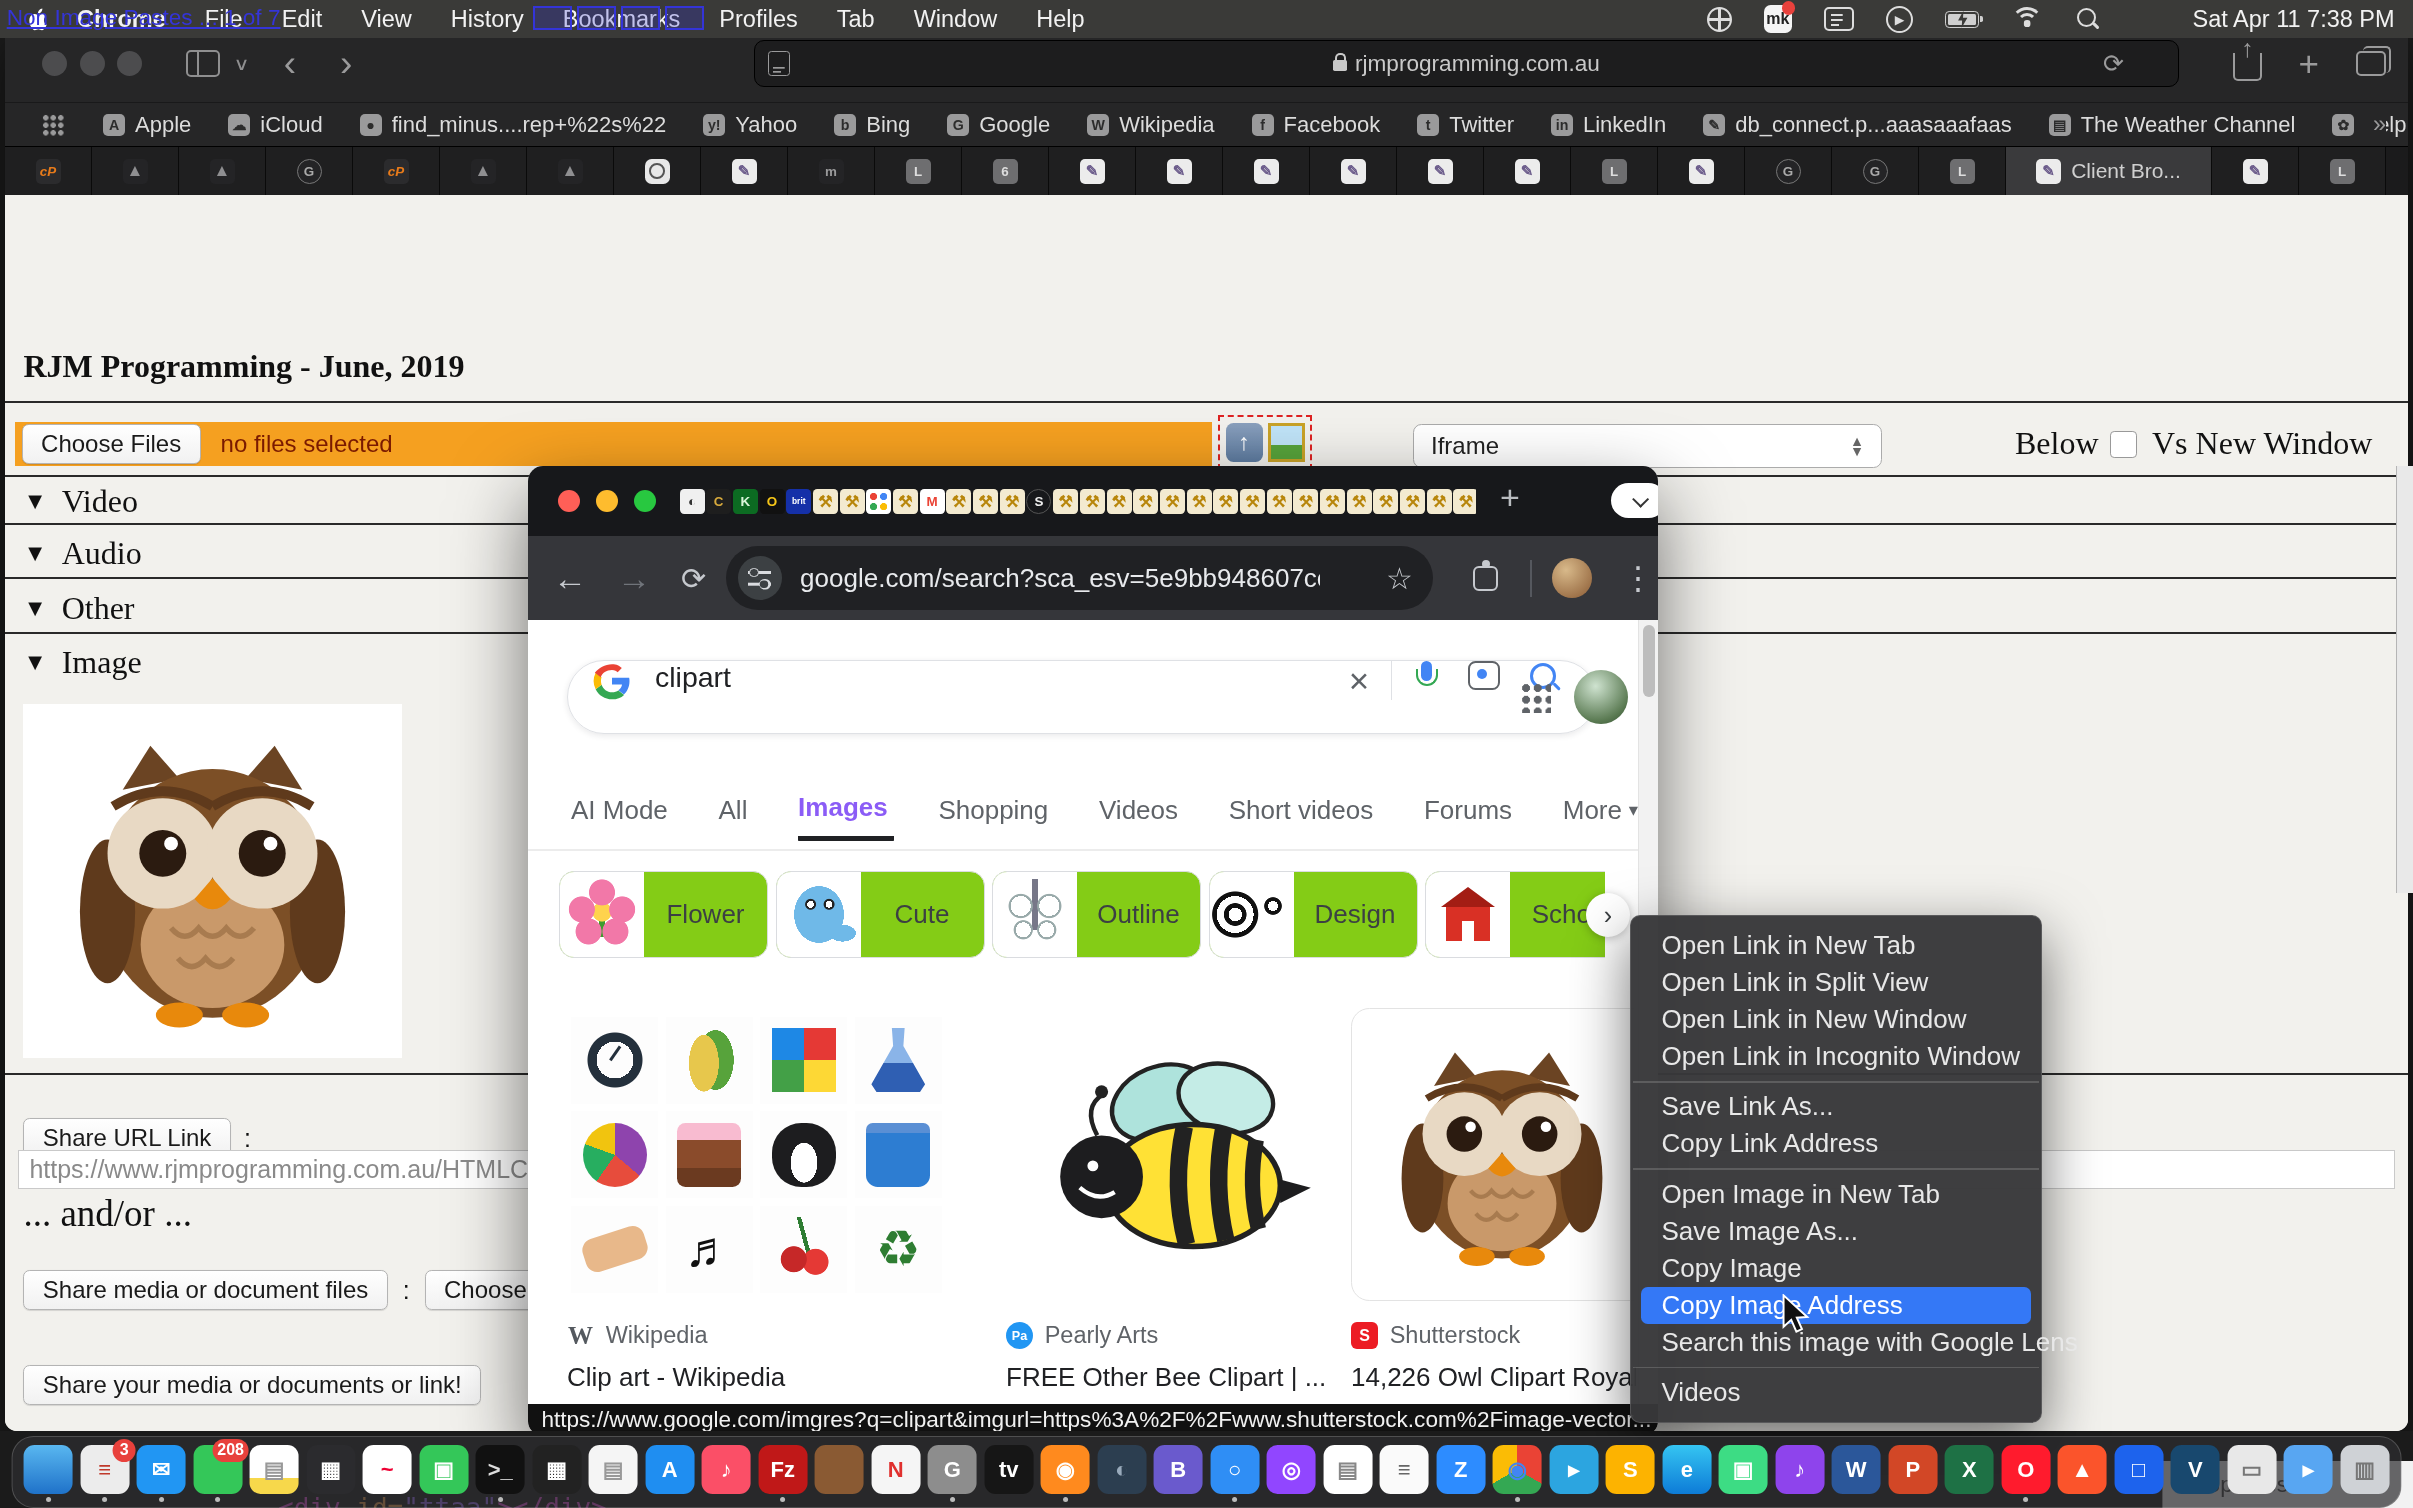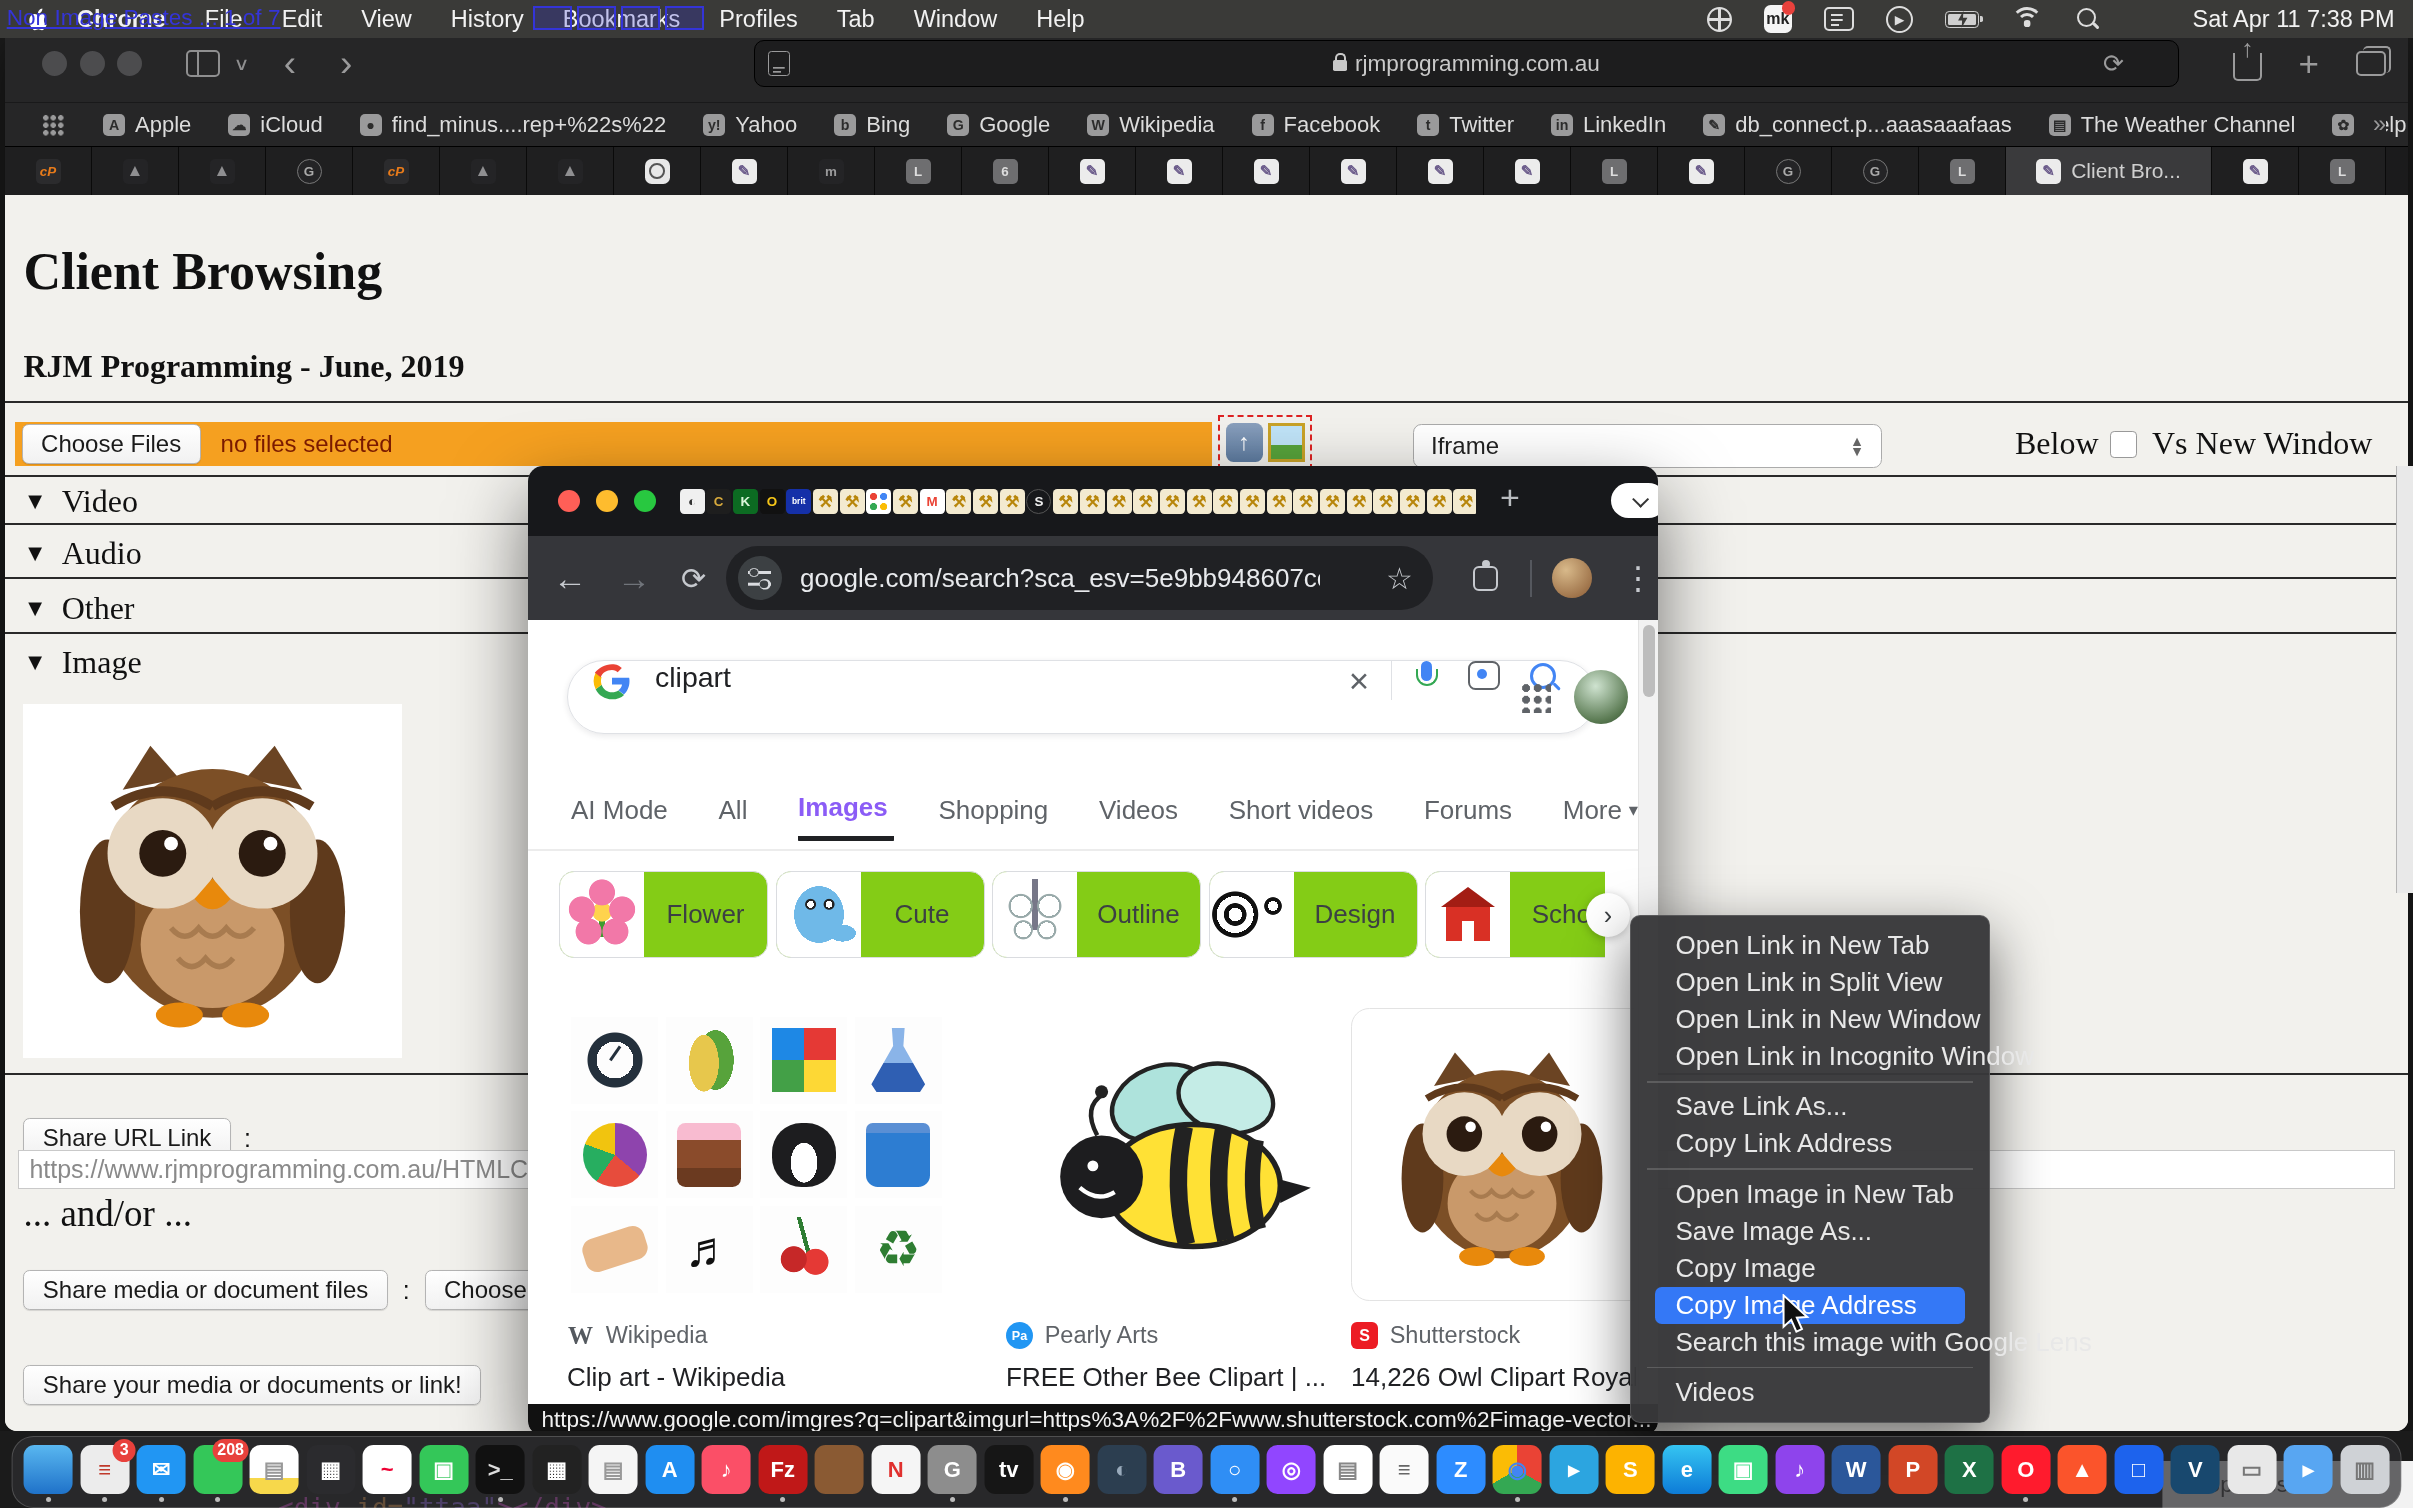--- a/index.html
+++ b/index.html
@@ -259,22 +259,22 @@
   .cap-src{display:flex;align-items:center;gap:11.7px;font-size:23.5px;color:#5f6368;}
   .cap-title{margin-top:13.4px;font-size:26px;color:#202124;white-space:nowrap;overflow:hidden;}
   .src-ic{width:27px;height:27px;border-radius:50%;display:flex;align-items:center;justify-content:center;font-size:16px;font-weight:bold;flex:none;}
   .src-ic.wiki{color:#54595f;background:#fff;font-family:"Liberation Serif",serif;font-size:25px;}
   .src-ic.pearly{background:#2196f3;color:#fff;font-size:12.6px;}
   .src-ic.shutter{background:#ec1c24;color:#fff;border-radius:5.9px;}
   .c-status{position:absolute;left:0;right:0;bottom:0;height:32px;background:#111;color:#f1f1f1;font-size:22.6px;
     display:flex;align-items:center;padding-left:13.4px;white-space:nowrap;overflow:hidden;}
 
   
-  .ctxmenu{position:absolute;left:1630px;top:915px;width:360px;z-index:40;background:rgba(56,56,58,.97);
-    border:0.8px solid rgba(255,255,255,.14);border-radius:10px;padding:11px 16px;box-shadow:0 20px 59px rgba(0,0,0,.55);}
+  .ctxmenu{position:absolute;left:1630px;top:915px;width:412px;z-index:40;background:rgba(56,56,58,.97);
+    border:0.8px solid rgba(255,255,255,.14);border-radius:10px;padding:11px 2px;box-shadow:0 20px 59px rgba(0,0,0,.55);}
   .ctx-item{height:37px;display:flex;align-items:center;padding:0 28.5px;color:#e8e8e8;font-size:26px;white-space:nowrap;}
   .ctx-item.highlighted{background:#3478F6;color:#fff;margin:0 8.4px;padding:0 20px;border-radius:6.7px;}
   .ctx-item.sep{height:13.4px;padding:0;align-items:center;}
   .ctx-item.sep::before{content:"";display:block;width:100%;height:1.7px;background:rgba(255,255,255,.16);}
 
   
   .cursor{position:absolute;left:1778px;top:1294px;width:39px;height:39px;z-index:100;}
 
   
   .devtools{position:absolute;left:0;top:1431px;width:2413px;height:77px;background:#1b1b1b;z-index:30;}
@@ -525,21 +525,20 @@
       <span style="display:contents">
         <span class="s-tab">
             <span class="s-fav doc"></span>
           </span><span class="s-tab">
             <span class="s-fav L"></span>
           </span>
       </span>
     </div>
 
     <div class="s-content">
-      <div class="pg-h1">Client Browsing</div>
       <div class="pg-h3">RJM Programming - June, 2019</div>
       <div class="pg-hr" style="top:206px"></div>
 
       <div class="orange-bar">
         <span class="btn">Choose Files</span>
         <span class="no-files">no files selected</span>
       </div>
       <div class="dotted-box">
         <span class="up-ic">↑</span>
         <span class="img-ic"></span>

